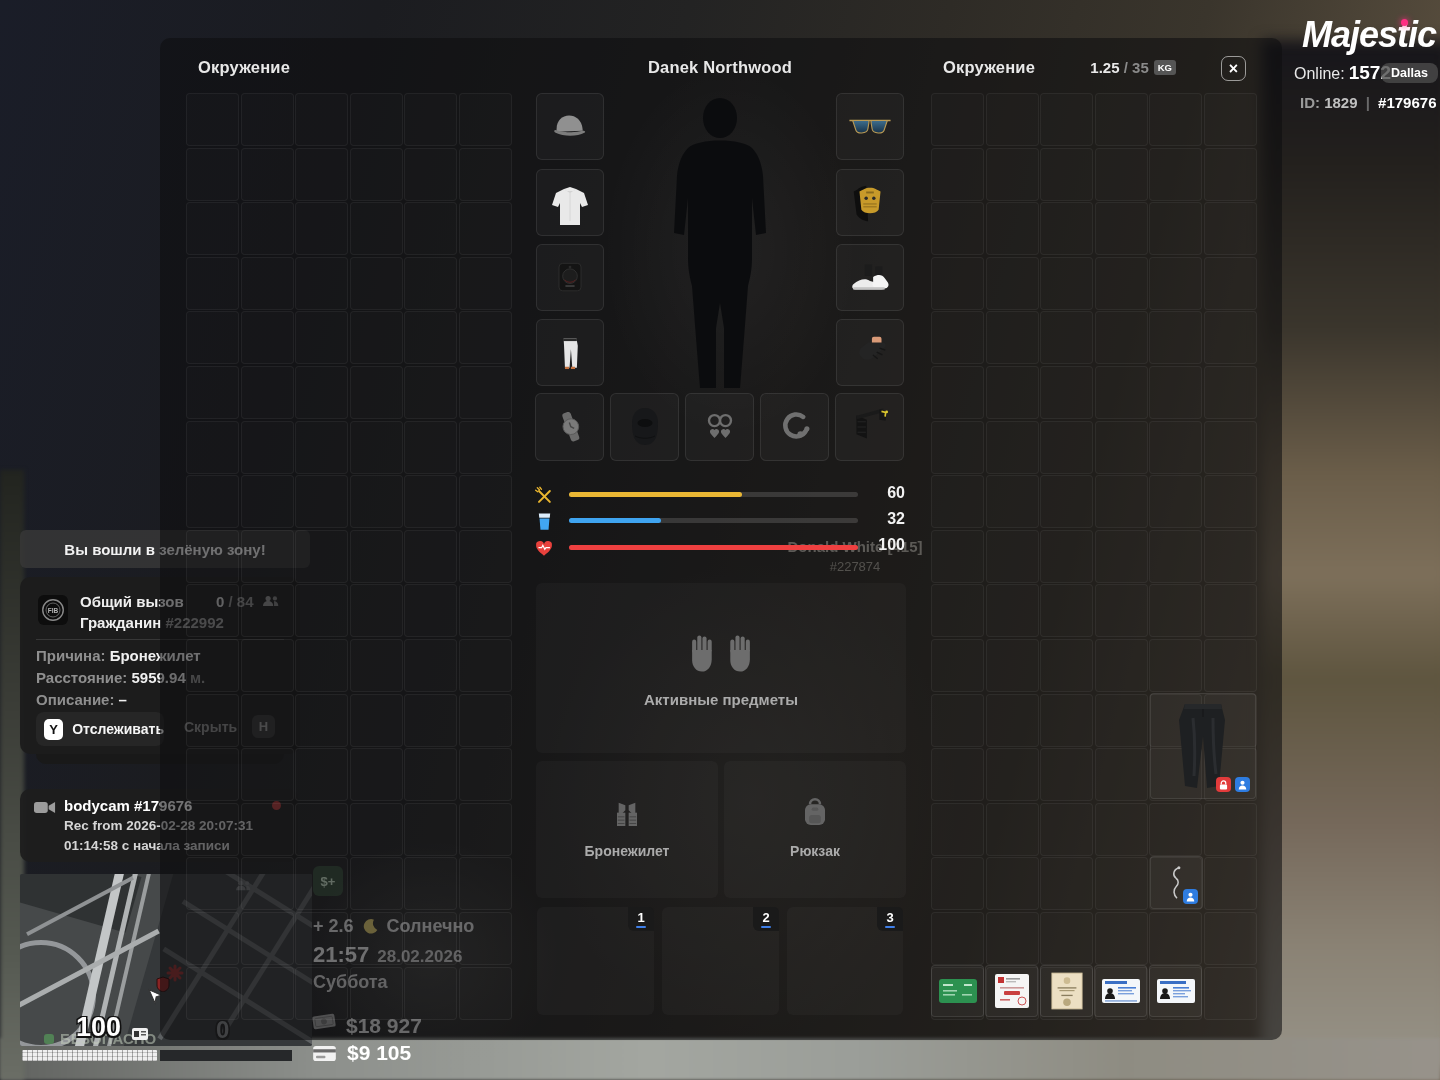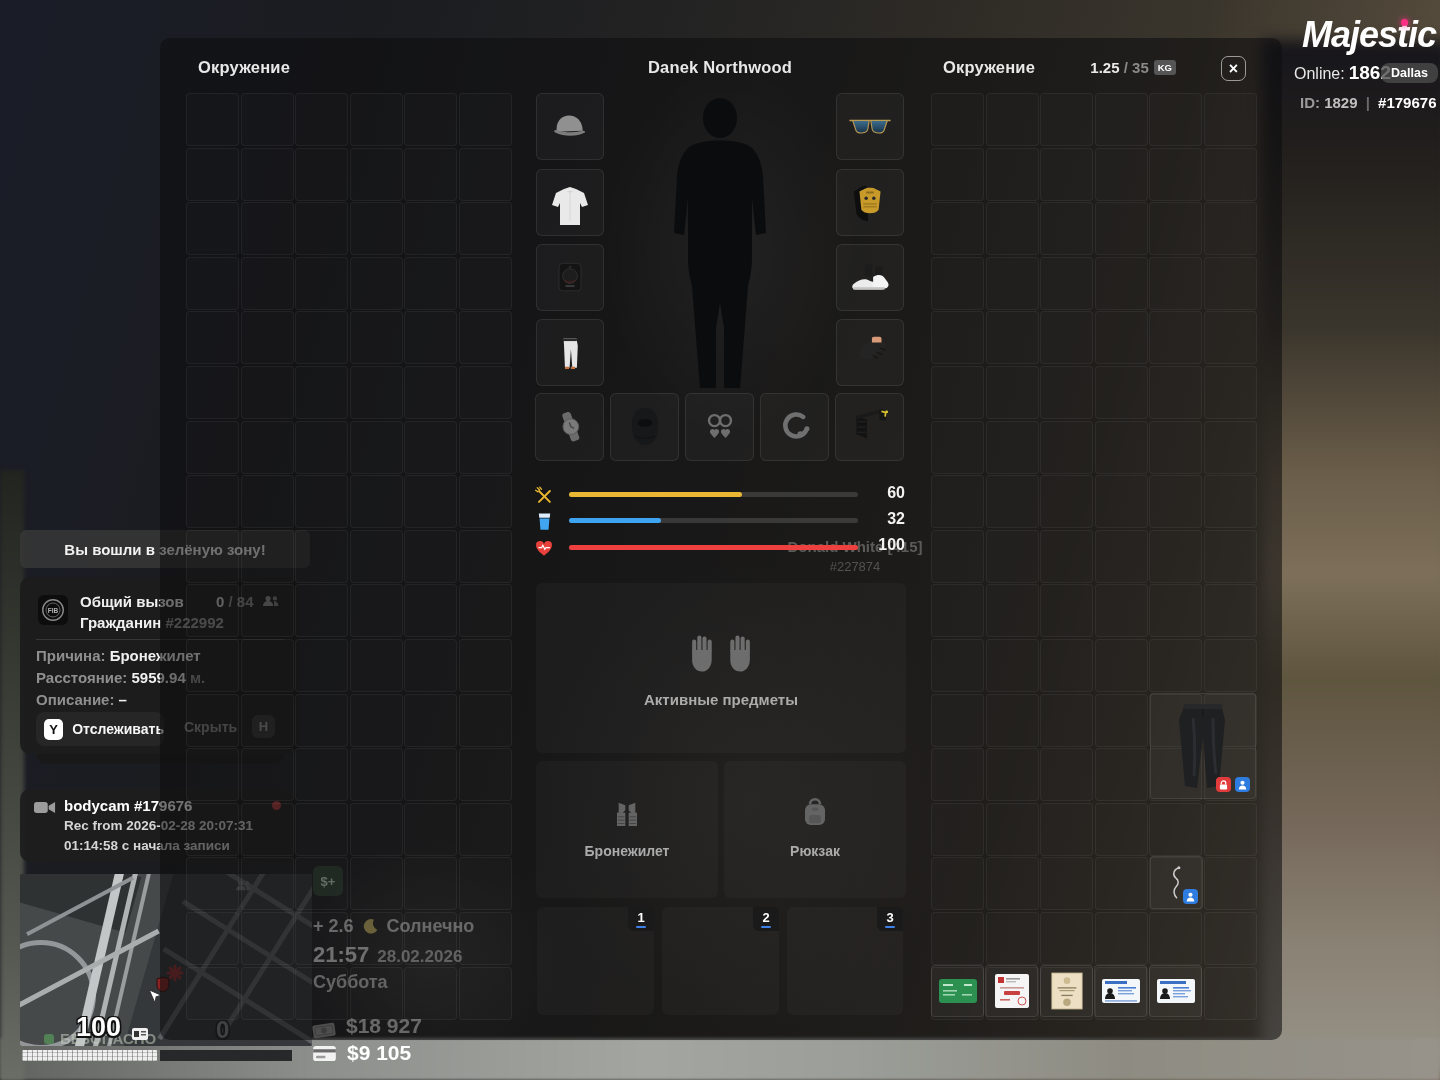--- a/index.html
+++ b/index.html
@@ -90,21 +90,21 @@
 
   
   #chip-money{left:313px;top:866px;width:30px;height:30px;background:rgba(70,110,75,.55);
     border-radius:6px;display:flex;align-items:center;justify-content:center;
     font-weight:bold;font-size:13px;color:#cfe8cf;}
   #weather{left:313px;top:916px;display:flex;align-items:center;gap:8px;
     font-weight:bold;font-size:18px;color:#e0e0e0;}
   #clock{left:313px;top:942px;font-weight:bold;font-size:22px;color:#f0f0f0;}
   #clock .date{font-size:17px;color:#cfcfcf;margin-left:8px;}
   #weekday{left:313px;top:972px;font-weight:bold;font-size:18px;color:#d5d5d5;}
-  #cash-row{left:312px;top:1014px;display:flex;align-items:flex-end;gap:10px;
+  #cash-row{left:312px;top:1014px;display:flex;align-items:flex-start;gap:10px;
     font-weight:bold;font-size:21px;color:#e5e5e5;}
   #bank-row{left:312px;top:1041px;display:flex;align-items:center;gap:10px;
     font-weight:bold;font-size:21px;color:#fff;}
 
   
   #panel{left:160px;top:38px;width:1122px;height:1002px;z-index:2;
     background:rgba(13,13,15,.58);border-radius:10px;}
 
   
   #content{inset:0;z-index:3;}
@@ -819,21 +819,21 @@
         <rect x="17" y="15" width="12" height="1.4" fill="#7aa0dd"></rect>
           <rect x="17" y="18" width="15" height="1.4" fill="#7aa0dd"></rect>
       </svg>
     </div>
   </div>
 
   <div class="abs" id="brand">
     <div class="abs" id="logo">Majestic</div>
     <div class="abs" id="logo-dot"></div>
     <div class="abs" id="online-row">
-      <span>Online:</span><b>1862</b>
+      <span>Online:</span><b>1572</b>
     </div>
     <div class="abs" id="dallas-badge">Dallas</div>
     <div class="abs" id="id-row">
       <span>ID:</span>
       <span class="n">1829</span>
       <span class="d">|</span>
       <span class="p">#179676</span>
     </div>
   </div>
 

